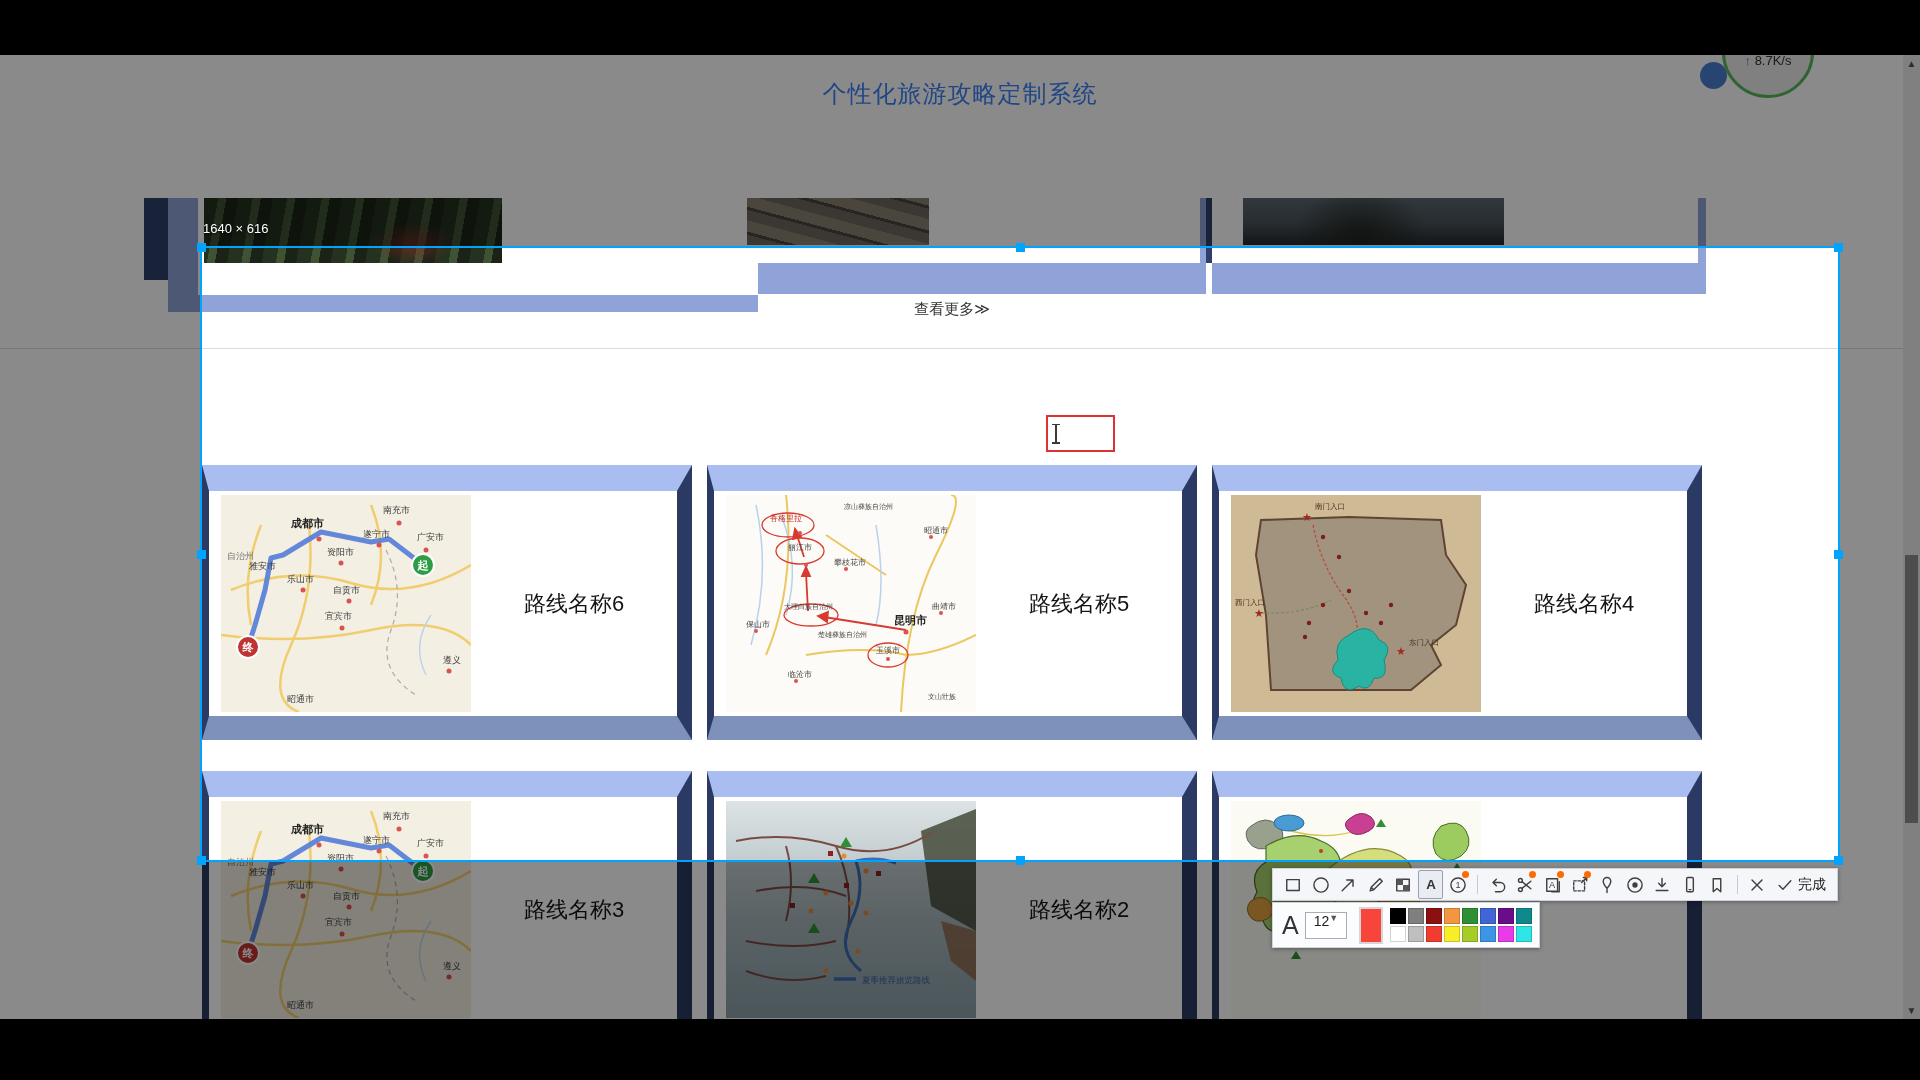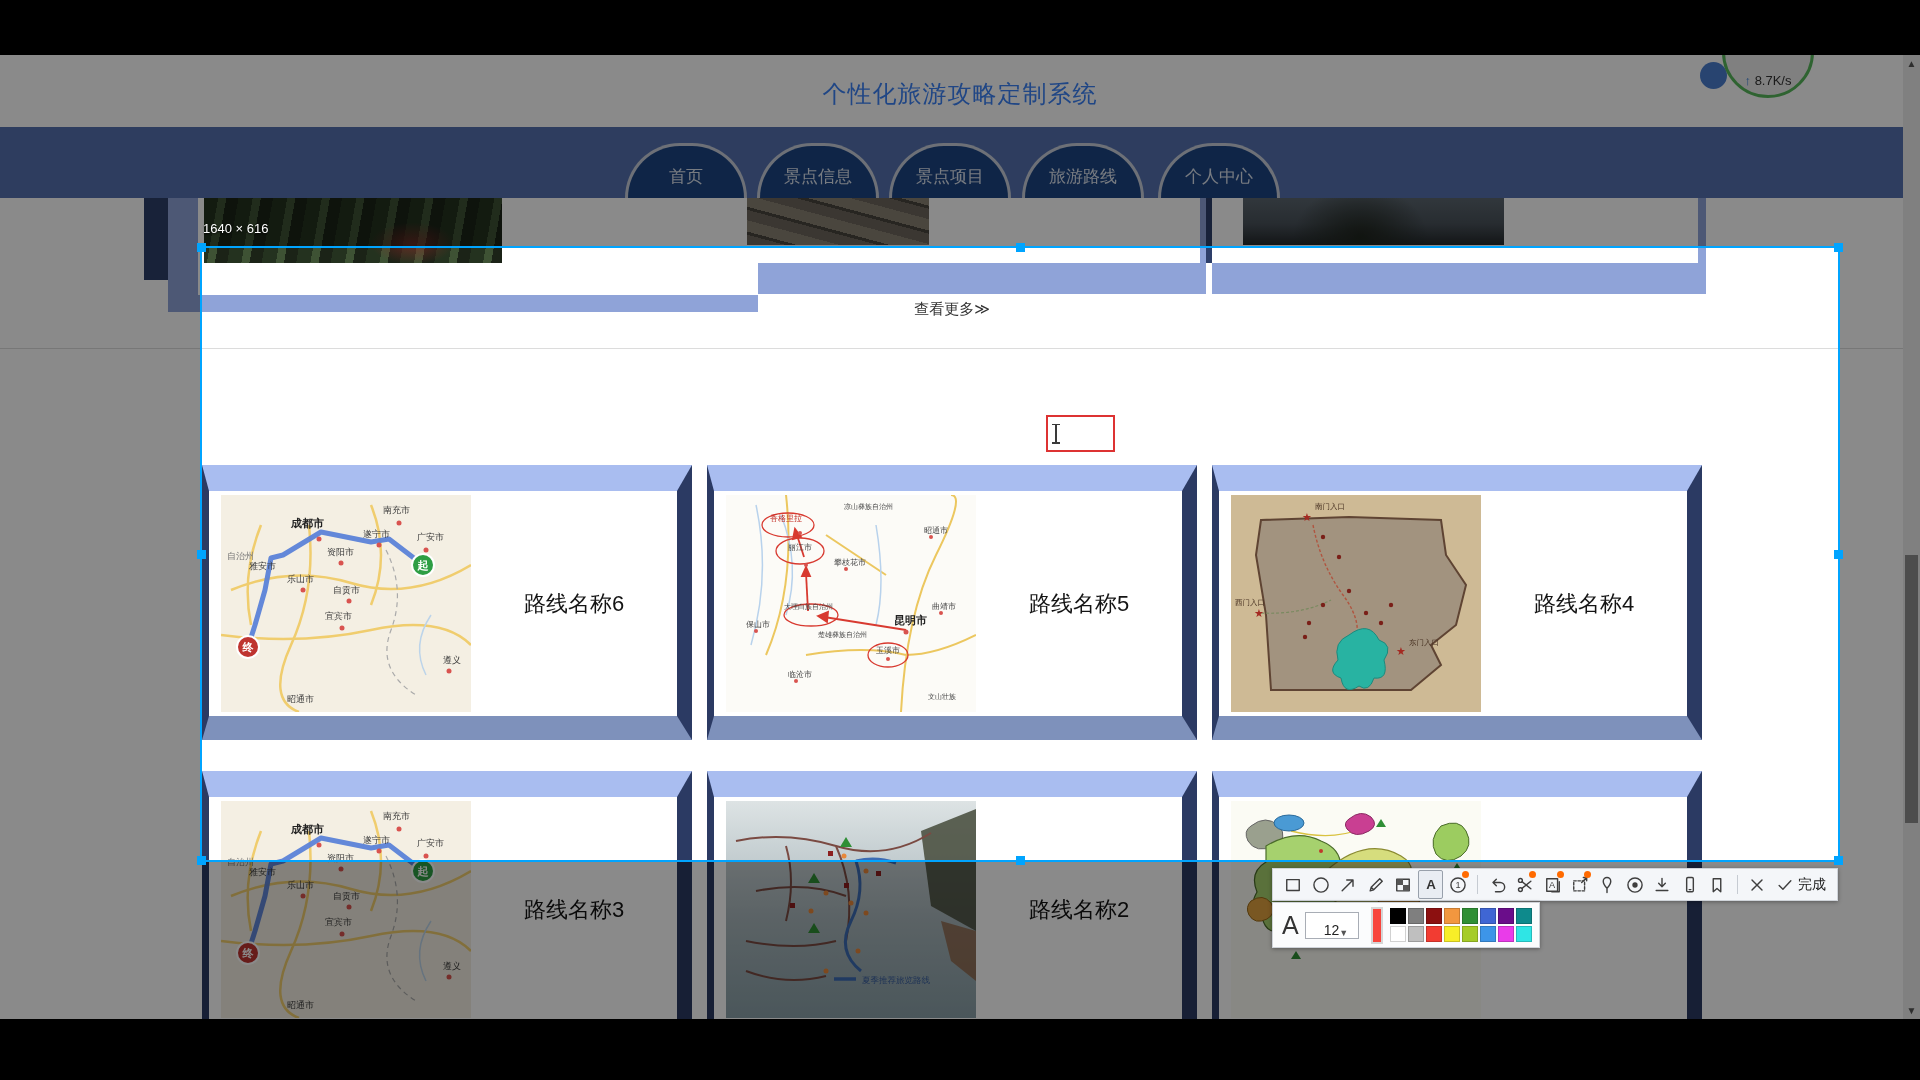--- a/index.html
+++ b/index.html
@@ -50,21 +50,21 @@
   
   .anno-box{left:1046px;top:415px;width:69px;height:37px;background:#fff;
             border:2px solid #dd3232;box-sizing:border-box;z-index:15;display:flex;align-items:center;}
   .caret{width:1.5px;height:20px;background:#3a3a3a;margin-left:7px;position:relative;}
   .caret:before,.caret:after{content:"";position:absolute;left:-3px;width:8px;height:1.5px;background:#3a3a3a;}
   .caret:before{top:0;} .caret:after{bottom:0;}
 
   
   .net-badge{left:1722px;top:6px;width:92px;height:92px;border-radius:50%;background:#ececec;
              border:3px solid #57b85c;box-sizing:border-box;z-index:2;}
-  .net-text{position:absolute;left:0;top:64px;width:100%;text-align:center;font-size:13px;color:#333;}
+  .net-text{position:absolute;left:0;top:44px;width:100%;text-align:center;font-size:13px;color:#333;}
   .net-arrow{color:#3d7fd8;font-weight:bold;}
   .blue-dot{left:1700px;top:62px;width:27px;height:27px;border-radius:50%;background:#4a7fd0;z-index:1;}
 
   
   .scrollbar{right:0;top:55px;width:17px;height:964px;background:#ececec;z-index:2;}
   .sb-thumb{position:absolute;left:2px;top:500px;width:13px;height:268px;background:#8f8f8f;}
   .sb-arrow{position:absolute;left:0;width:17px;text-align:center;font-size:10px;color:#555;}
 
   
   .dim{background:rgba(0,0,0,0.46);z-index:10;}
@@ -89,48 +89,41 @@
   .tb-badge{position:absolute;right:0px;top:0px;width:7px;height:7px;border-radius:50%;background:#ff6a00;}
   .tb-sep{width:1px;height:19px;background:#c6cbd2;margin:0 4px;}
   .tb-label{font-size:14px;color:#222;margin-left:3px;white-space:nowrap;}
   .tb-confirm{display:flex;align-items:center;width:auto;padding:0 2px;}
 
   .tb-opts{left:1272px;top:902px;width:268px;height:46px;background:#fbfcfd;border:1px solid #d0d4da;
            box-sizing:border-box;z-index:40;display:flex;align-items:center;padding:0 7px;
            box-shadow:0 1px 4px rgba(0,0,0,.35);}
   .opt-A{font-size:25px;color:#333;margin:0 6px 0 2px;}
   .font-select{width:54px;height:27px;background:#fff;border:1px solid #a8adb5;display:flex;
-               align-items:flex-end;justify-content:space-between;padding:0 18px;box-sizing:border-box;}
+               align-items:flex-start;justify-content:space-between;padding:0 8px;box-sizing:border-box;}
   .font-size-val{font-size:14px;color:#222;}
   .font-caret{font-size:9px;color:#555;}
   .cur-color{width:37px;height:37px;margin:0 7px 0 12px;border:2px solid #d6d6d6;box-sizing:border-box;}
   .palette{display:grid;grid-template-columns:repeat(8,16px);grid-auto-rows:16px;gap:2px;}
   .pal-cell{width:16px;height:16px;border:1px solid rgba(0,0,0,.18);box-sizing:border-box;}
 </style>
 </head>
 <body>
 
 <div class="screen">
 
   <div class="abs page-header">
     <div class="page-title">个性化旅游攻略定制系统</div>
   </div>
 
   <div class="abs blue-dot"></div>
   <div class="abs net-badge">
     <div class="net-text"><span class="net-arrow">↑</span> <span>8.7K/s</span></div>
   </div>
 
-  <div class="abs navbar">
-    <div class="nav-tab" style="left:625px">首页</div>
-    <div class="nav-tab" style="left:757px">景点信息</div>
-    <div class="nav-tab" style="left:889px">景点项目</div>
-    <div class="nav-tab" style="left:1022px">旅游路线</div>
-    <div class="nav-tab" style="left:1158px">个人中心</div>
-  </div>
 
   <div class="abs content"></div>
   <div class="abs divider"></div>
 
   <div class="abs tc-dark" style="left:144px;top:198px;width:600px;height:82px;"></div>
   <div class="abs tc-blue" style="left:168px;top:198px;width:590px;height:114px;"></div>
   <div class="abs tc-white" style="left:198px;top:198px;width:560px;height:97px;"></div>
   <div class="abs tc-photo photo-temple" style="left:204px;top:198px;width:298px;height:65px;"></div>
 
   <div class="abs tc-dark" style="left:738px;top:198px;width:8px;height:65px;"></div>

